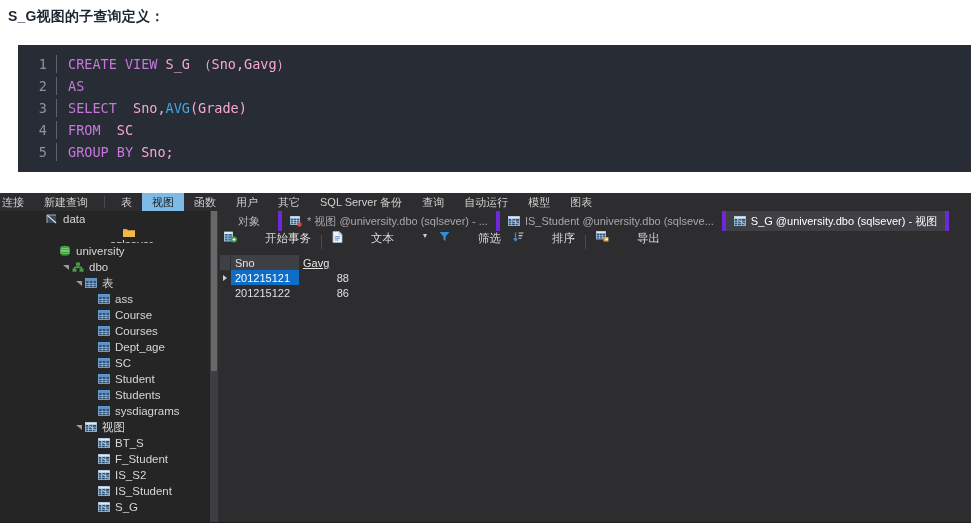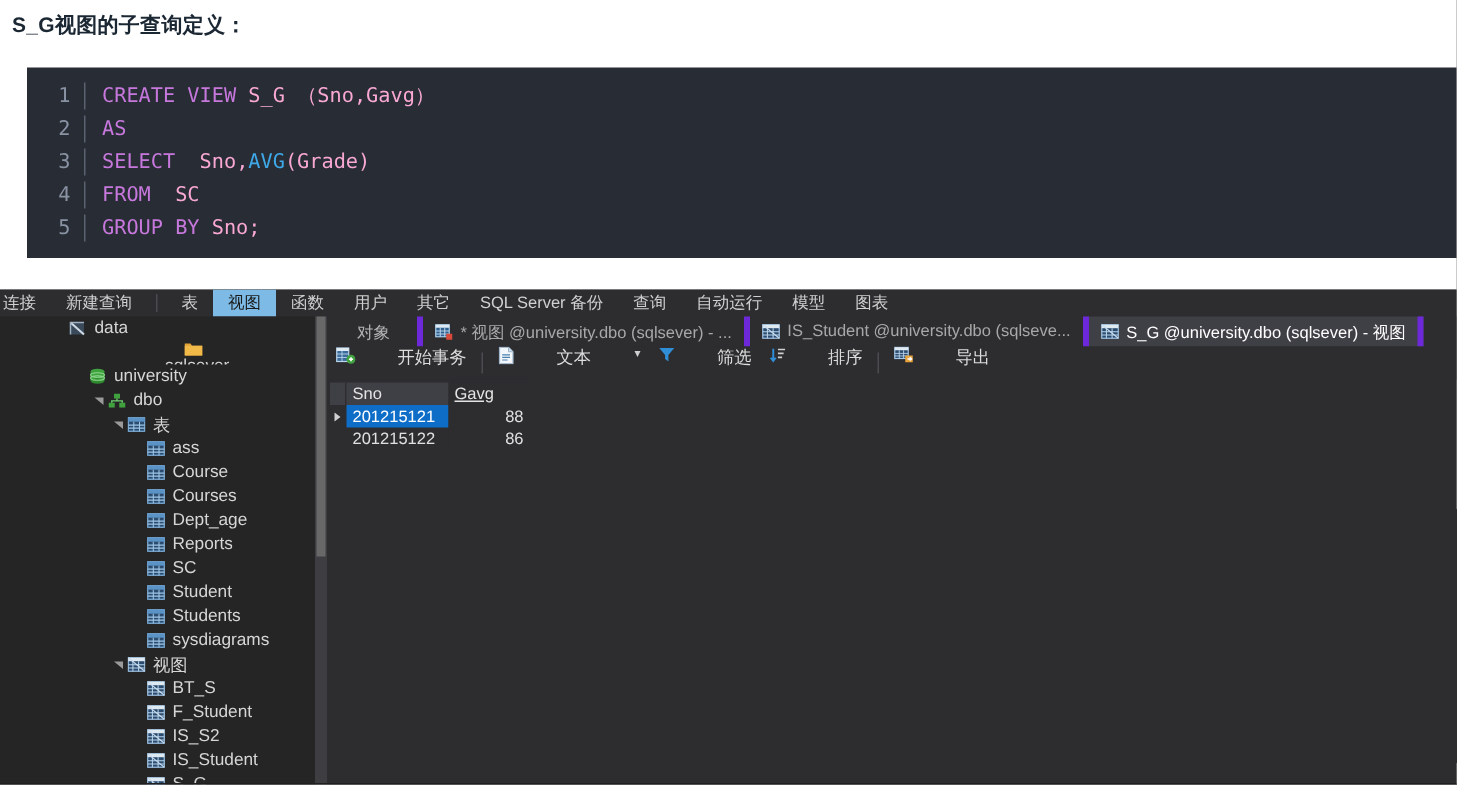--- a/index.html
+++ b/index.html
@@ -411,31 +411,20 @@
       </div>
       <div class="tree-row" style="padding-left: 54px;">
         <span class="tw"></span>
         <span class="tree-icon">
           <svg width="12" height="10" viewBox="0 0 12 10">
             <rect x="0.5" y="0.5" width="11" height="9" fill="#2b4b6f" stroke="#7fb3e0" stroke-width="0.8"></rect>
             <rect x="0.5" y="0.5" width="11" height="2.6" fill="#5b93c7"></rect>
             <path d="M4.2 3.1 L4.2 9.5 M8 3.1 L8 9.5 M0.5 5.4 L11.5 5.4 M0.5 7.4 L11.5 7.4" stroke="#9ec8e8" stroke-width="0.7"></path>
           </svg>
         </span>
-        <span class="tree-label">Reports</span>
-      </div>
-      <div class="tree-row" style="padding-left: 54px;">
-        <span class="tw"></span>
-        <span class="tree-icon">
-          <svg width="12" height="10" viewBox="0 0 12 10">
-            <rect x="0.5" y="0.5" width="11" height="9" fill="#2b4b6f" stroke="#7fb3e0" stroke-width="0.8"></rect>
-            <rect x="0.5" y="0.5" width="11" height="2.6" fill="#5b93c7"></rect>
-            <path d="M4.2 3.1 L4.2 9.5 M8 3.1 L8 9.5 M0.5 5.4 L11.5 5.4 M0.5 7.4 L11.5 7.4" stroke="#9ec8e8" stroke-width="0.7"></path>
-          </svg>
-        </span>
         <span class="tree-label">SC</span>
       </div>
       <div class="tree-row" style="padding-left: 54px;">
         <span class="tw"></span>
         <span class="tree-icon">
           <svg width="12" height="10" viewBox="0 0 12 10">
             <rect x="0.5" y="0.5" width="11" height="9" fill="#2b4b6f" stroke="#7fb3e0" stroke-width="0.8"></rect>
             <rect x="0.5" y="0.5" width="11" height="2.6" fill="#5b93c7"></rect>
             <path d="M4.2 3.1 L4.2 9.5 M8 3.1 L8 9.5 M0.5 5.4 L11.5 5.4 M0.5 7.4 L11.5 7.4" stroke="#9ec8e8" stroke-width="0.7"></path>
           </svg>

